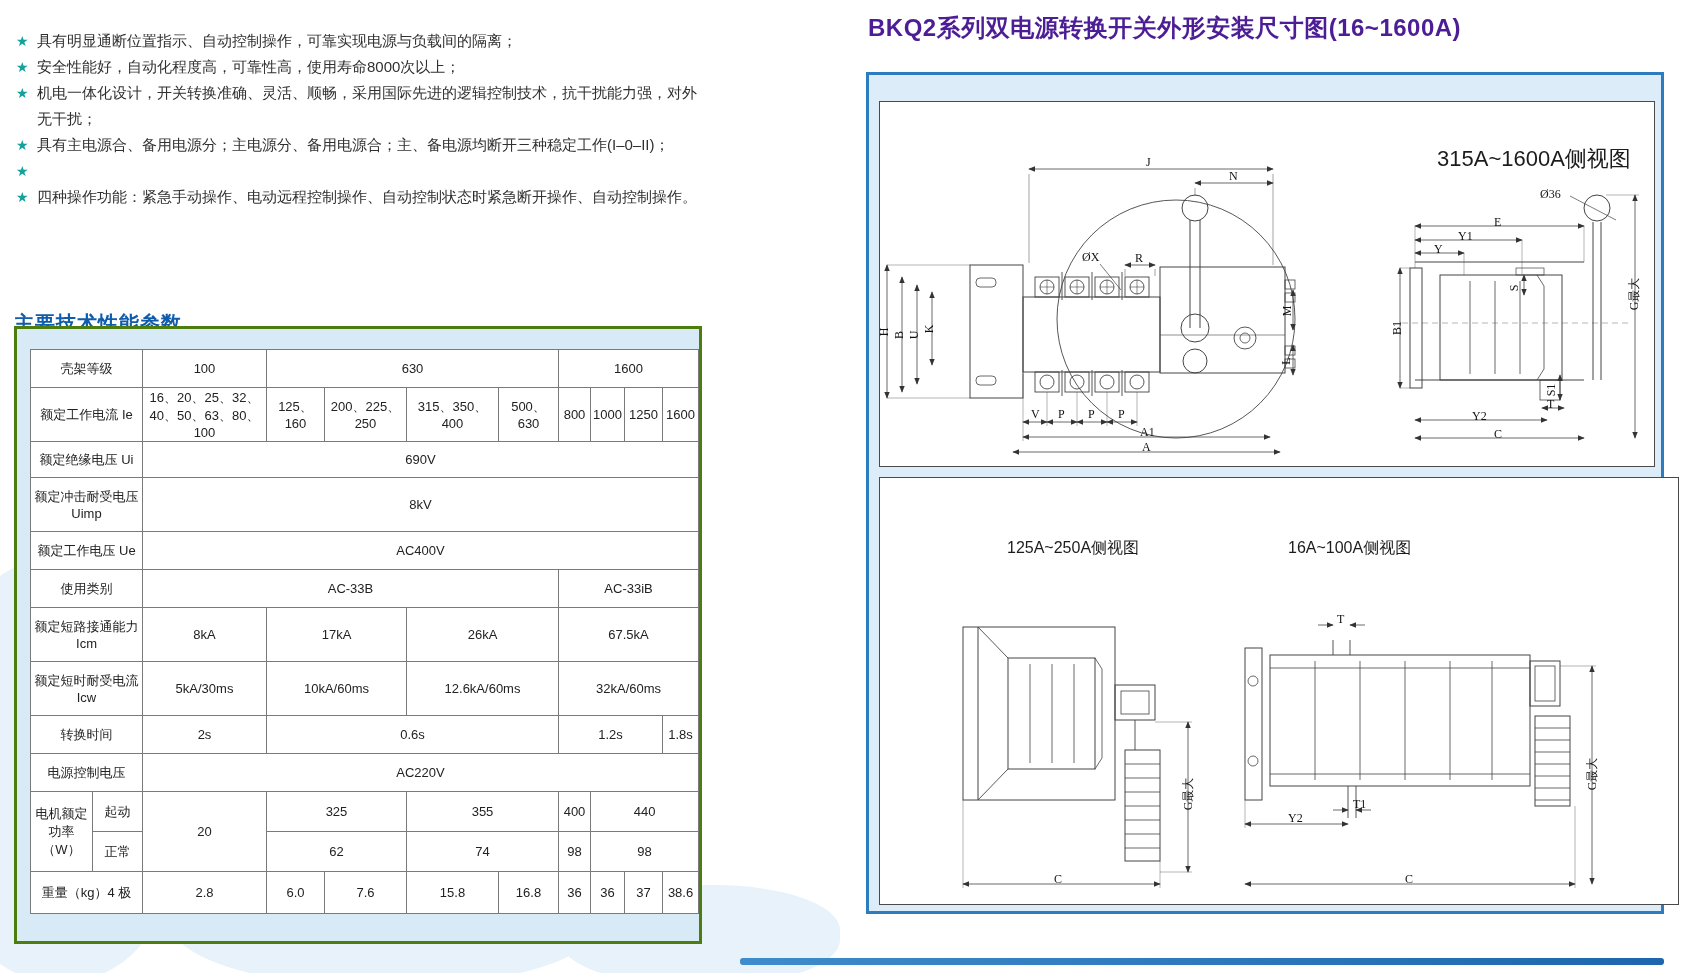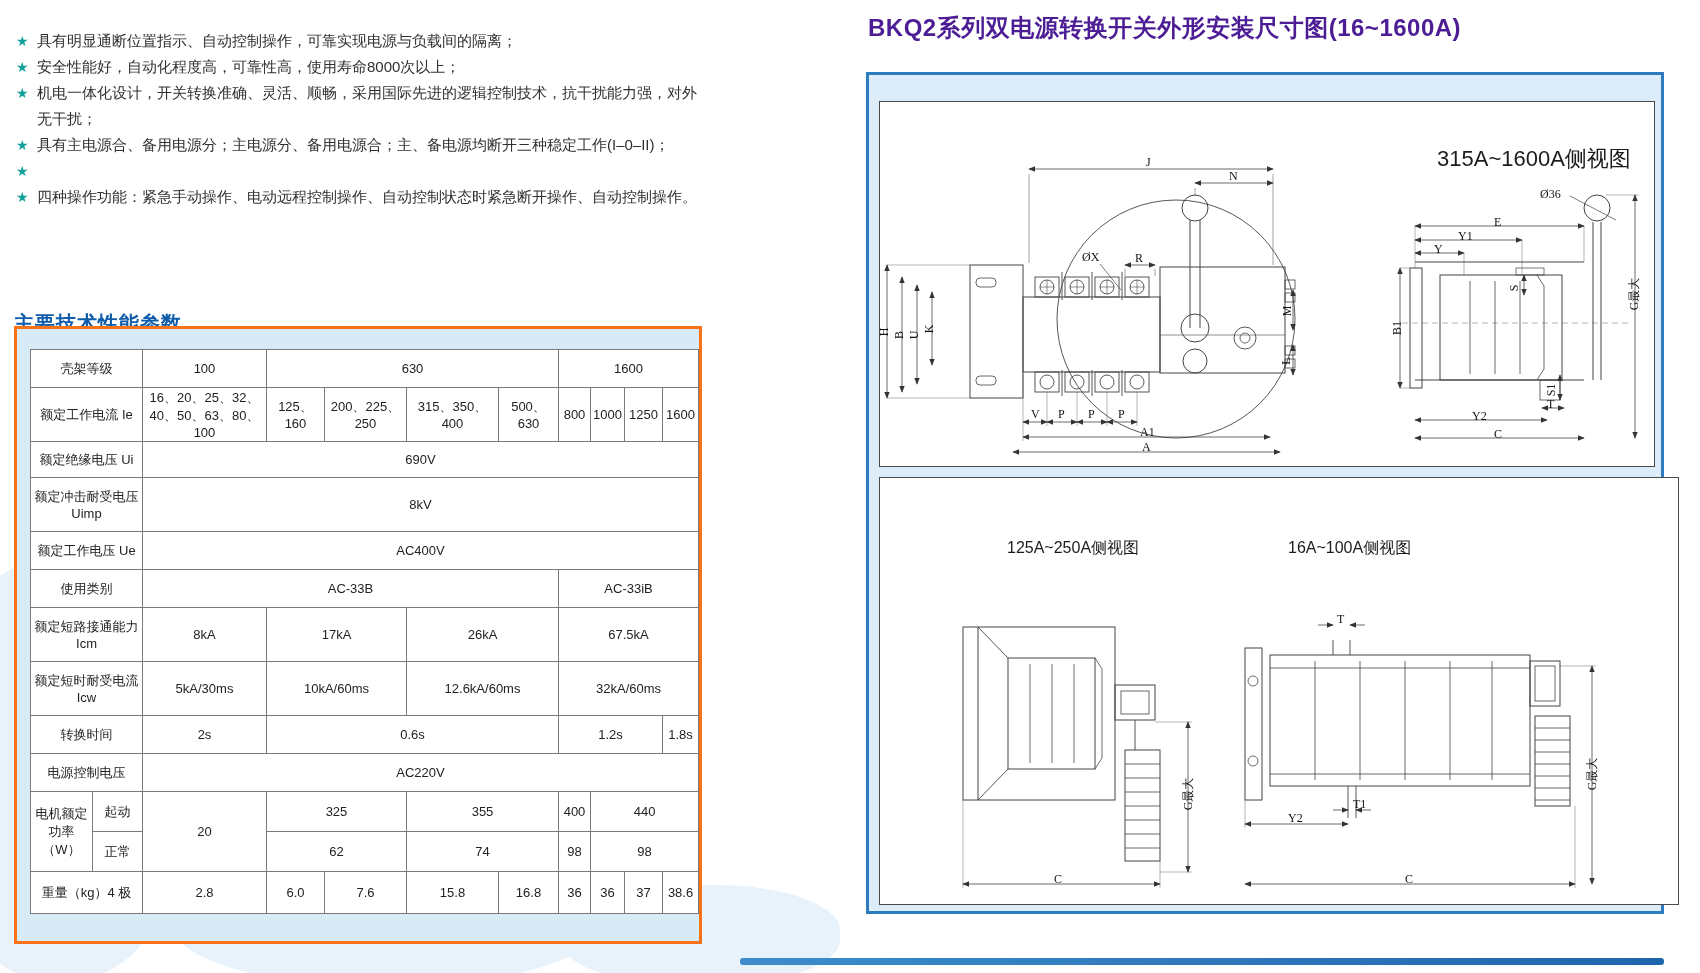--- a/index.html
+++ b/index.html
@@ -13,21 +13,21 @@
   
   .blob{position:absolute;background:#e7f2fb;border-radius:45%;z-index:0;}
   
   .features{left:16px;top:28px;width:688px;z-index:2;}
   .feat{display:flex;gap:7px;font-size:15px;line-height:26px;color:#303030;}
   .star{color:#13a29b;font-size:14px;line-height:26px;flex:0 0 14px;}
   .section-title{left:14px;top:270px;font-size:20px;font-weight:bold;color:#0e5cab;z-index:2;letter-spacing:1px;margin-top:40px;}
   
   .spec-panel{
     left:14px;top:326px;width:688px;height:618px;
-    background:#d9eaf7;border:3px solid #f97316;box-sizing:border-box;
+    background:#d9eaf7;border:3px solid #4d7c0f;box-sizing:border-box;
     padding:20px 13px;z-index:2;
   }
   table.spec{width:100%;border-collapse:collapse;background:#fff;table-layout:fixed;}
   table.spec td{
     border:1px solid #7a7a7a;text-align:center;vertical-align:middle;
     font-size:13px;color:#222;padding:1px 2px;overflow:hidden;
   }
   .pre{white-space:pre-line;}
   tr.h38{height:38px;} tr.h36{height:36px;} tr.h54{height:54px;} tr.h40{height:40px;} tr.h42{height:42px;margin-left:19px;}
   

